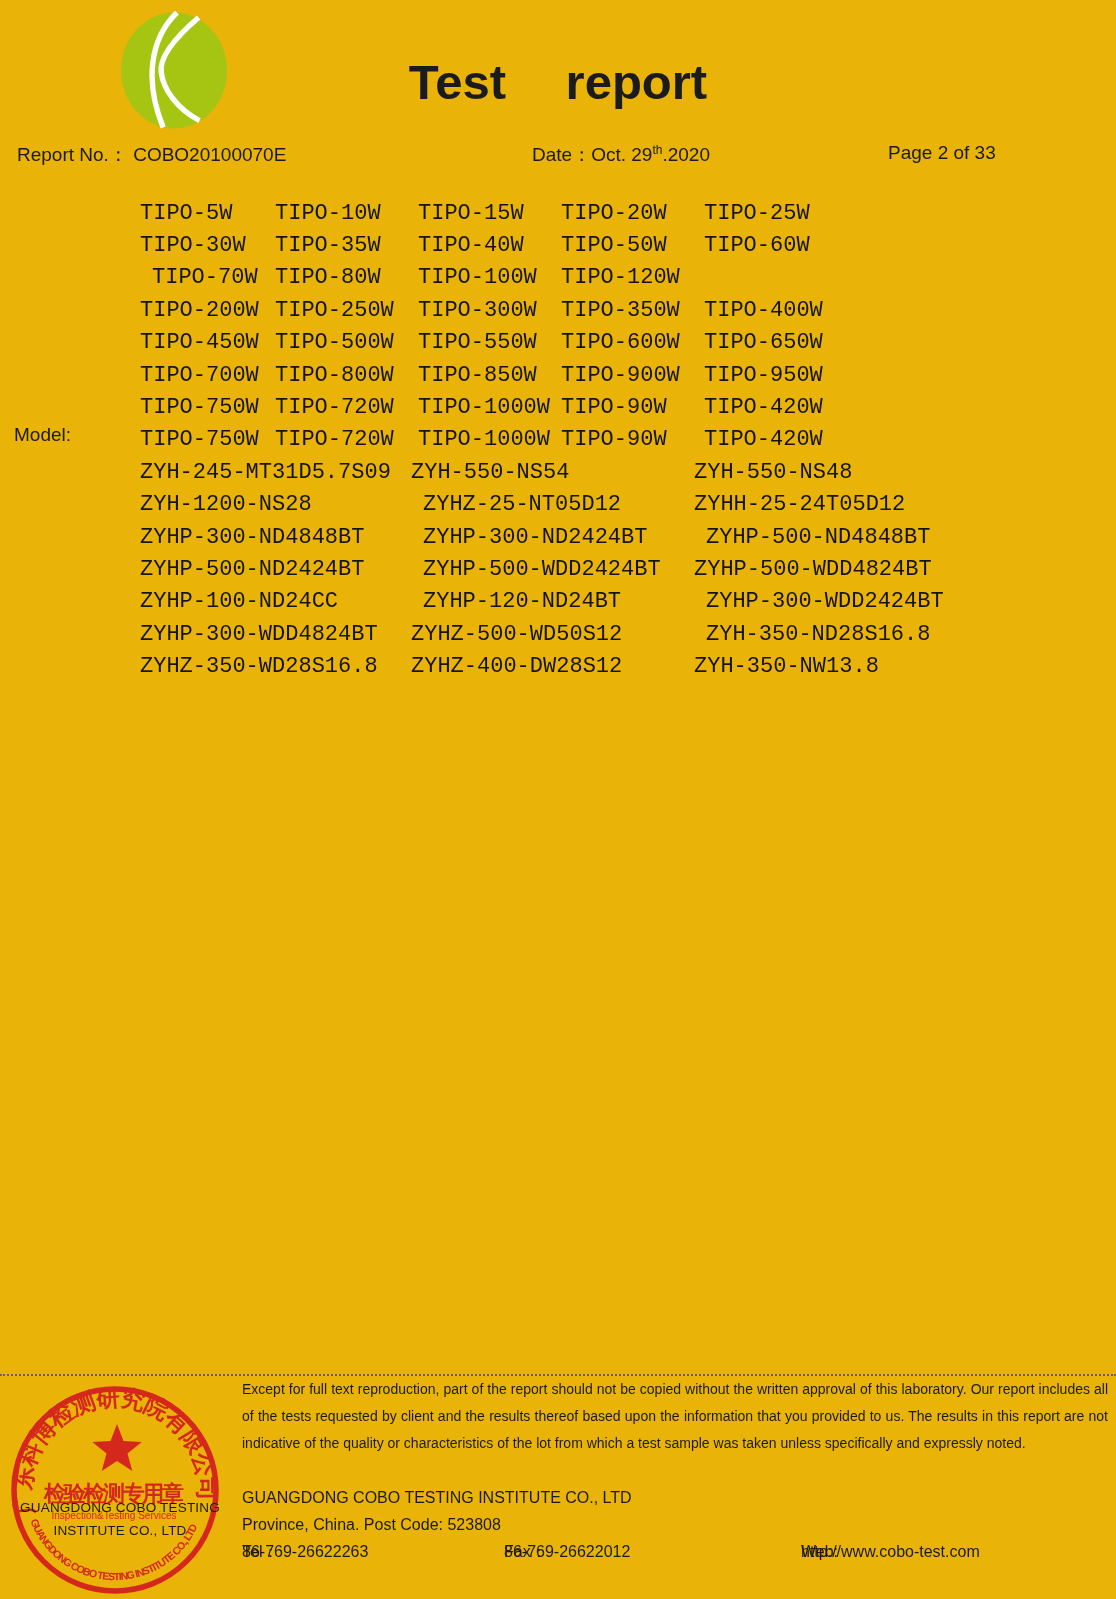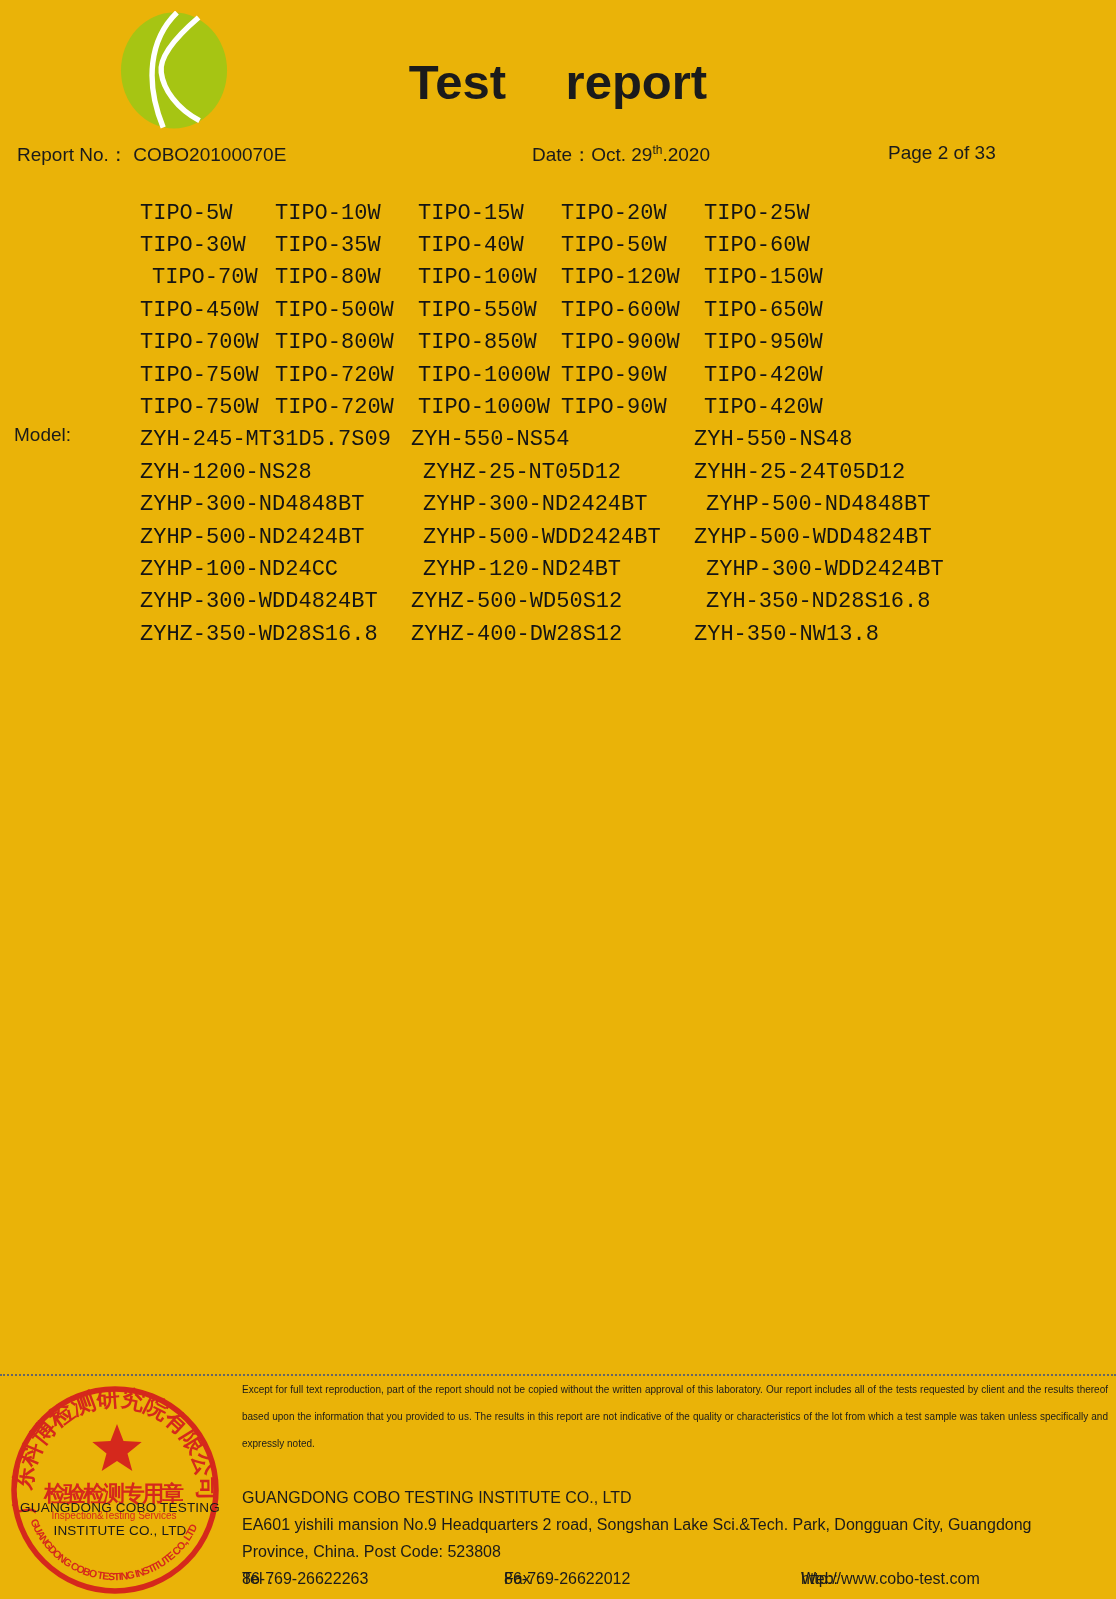--- a/index.html
+++ b/index.html
@@ -22,21 +22,21 @@
                font-family:Liberation Mono, monospace;font-size:22px;color:#141414;}
   .trow{display:grid;height:32.4px;align-items:center;}
   .t5{grid-template-columns:135px 143px 143px 143px auto;}
   .t3{grid-template-columns:271px 283px auto;}
   .trow span{white-space:nowrap;}
   .indent{padding-left:12px;}
 
   
   .sep{position:absolute;left:0;top:1374px;width:1116px;border-top:2px dotted #666;}
   .footer-text{position:absolute;left:242px;top:1376px;width:866px;}
-  .disclaimer{margin:0;height:108px;font-size:10px;line-height:27px;text-align:justify;}
+  .disclaimer{margin:0;height:108px;font-size:14px;line-height:27px;text-align:justify;}
   .company{font-size:16px;line-height:27px;white-space:nowrap;}
   .addr{font-size:16px;line-height:27px;white-space:nowrap;}
   .telrow{position:relative;height:27px;font-size:16px;line-height:27px;}
   .telrow span{position:absolute;white-space:nowrap;}
   .tel{left:0;}
   .fax{left:262px;}
   .web{left:559px;}
 
   
   .stamp{position:absolute;left:5px;top:1380px;}
@@ -80,21 +80,27 @@
       <span>TIPO-35W</span>
       <span>TIPO-40W</span>
       <span>TIPO-50W</span>
       <span>TIPO-60W</span>
     </div>
     <div class="trow t5">
       <span class="indent">TIPO-70W</span>
       <span>TIPO-80W</span>
       <span>TIPO-100W</span>
       <span>TIPO-120W</span>
-      <span>TIPO-150W</span>
+    </div>
+    <div class="trow t5">
+      <span>TIPO-200W</span>
+      <span>TIPO-250W</span>
+      <span>TIPO-300W</span>
+      <span>TIPO-350W</span>
+      <span>TIPO-400W</span>
     </div>
     <div class="trow t5">
       <span>TIPO-450W</span>
       <span>TIPO-500W</span>
       <span>TIPO-550W</span>
       <span>TIPO-600W</span>
       <span>TIPO-650W</span>
     </div>
     <div class="trow t5">
       <span>TIPO-700W</span>
@@ -172,21 +178,20 @@
   </svg>
 
   <div class="stamp-overlay">
     <div>GUANGDONG COBO TESTING</div>
     <div>INSTITUTE CO., LTD</div>
   </div>
 
   <div class="footer-text">
     <p class="disclaimer">Except for full text reproduction, part of the report should not be copied without the written approval of this laboratory. Our report includes all of the tests requested by client and the results thereof based upon the information that you provided to us. The results in this report are not indicative of the quality or characteristics of the lot from which a test sample was taken unless specifically and expressly noted.</p>
     <div class="company">GUANGDONG COBO TESTING INSTITUTE CO., LTD</div>
-    <div class="addr">EA601 yishili mansion No.9 Headquarters 2 road, Songshan Lake Sci.&amp;Tech. Park, Dongguan City, Guangdong</div>
     <div class="addr">Province, China. Post Code: 523808</div>
     <div class="telrow">
       <span class="tel">
           <span>Tel：</span>
           <span>86-769-26622263</span>
         </span>
       <span class="fax">
           <span>Fax：</span>
           <span>86-769-26622012</span>
         </span>

